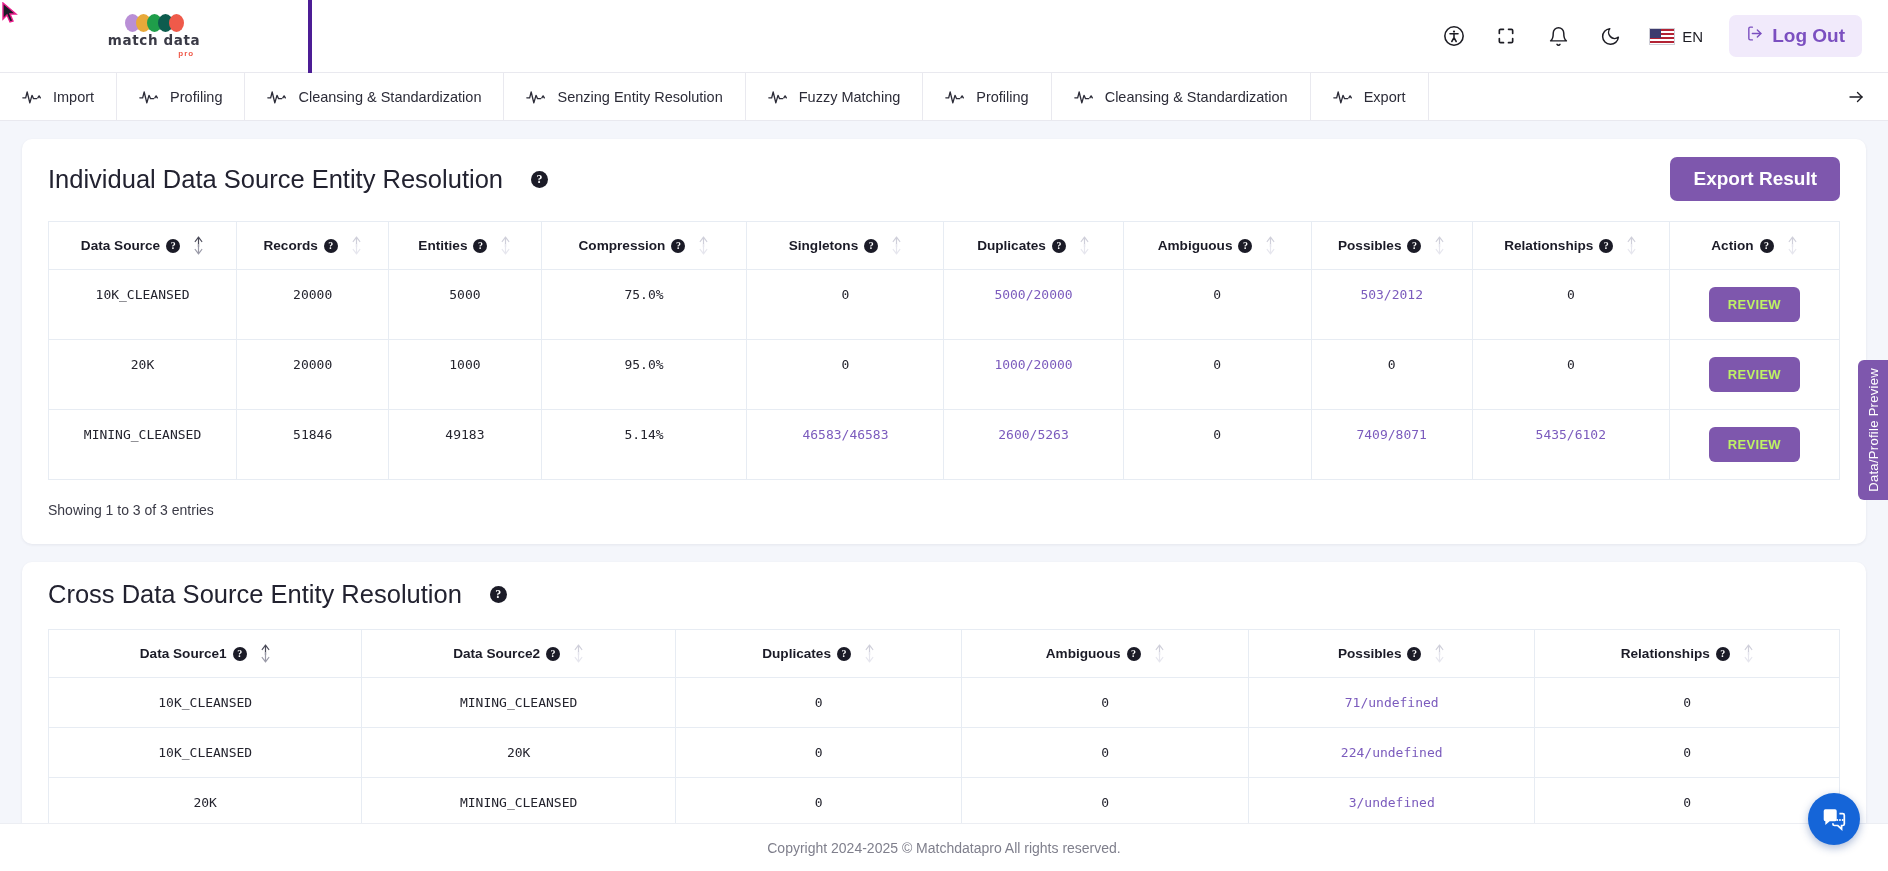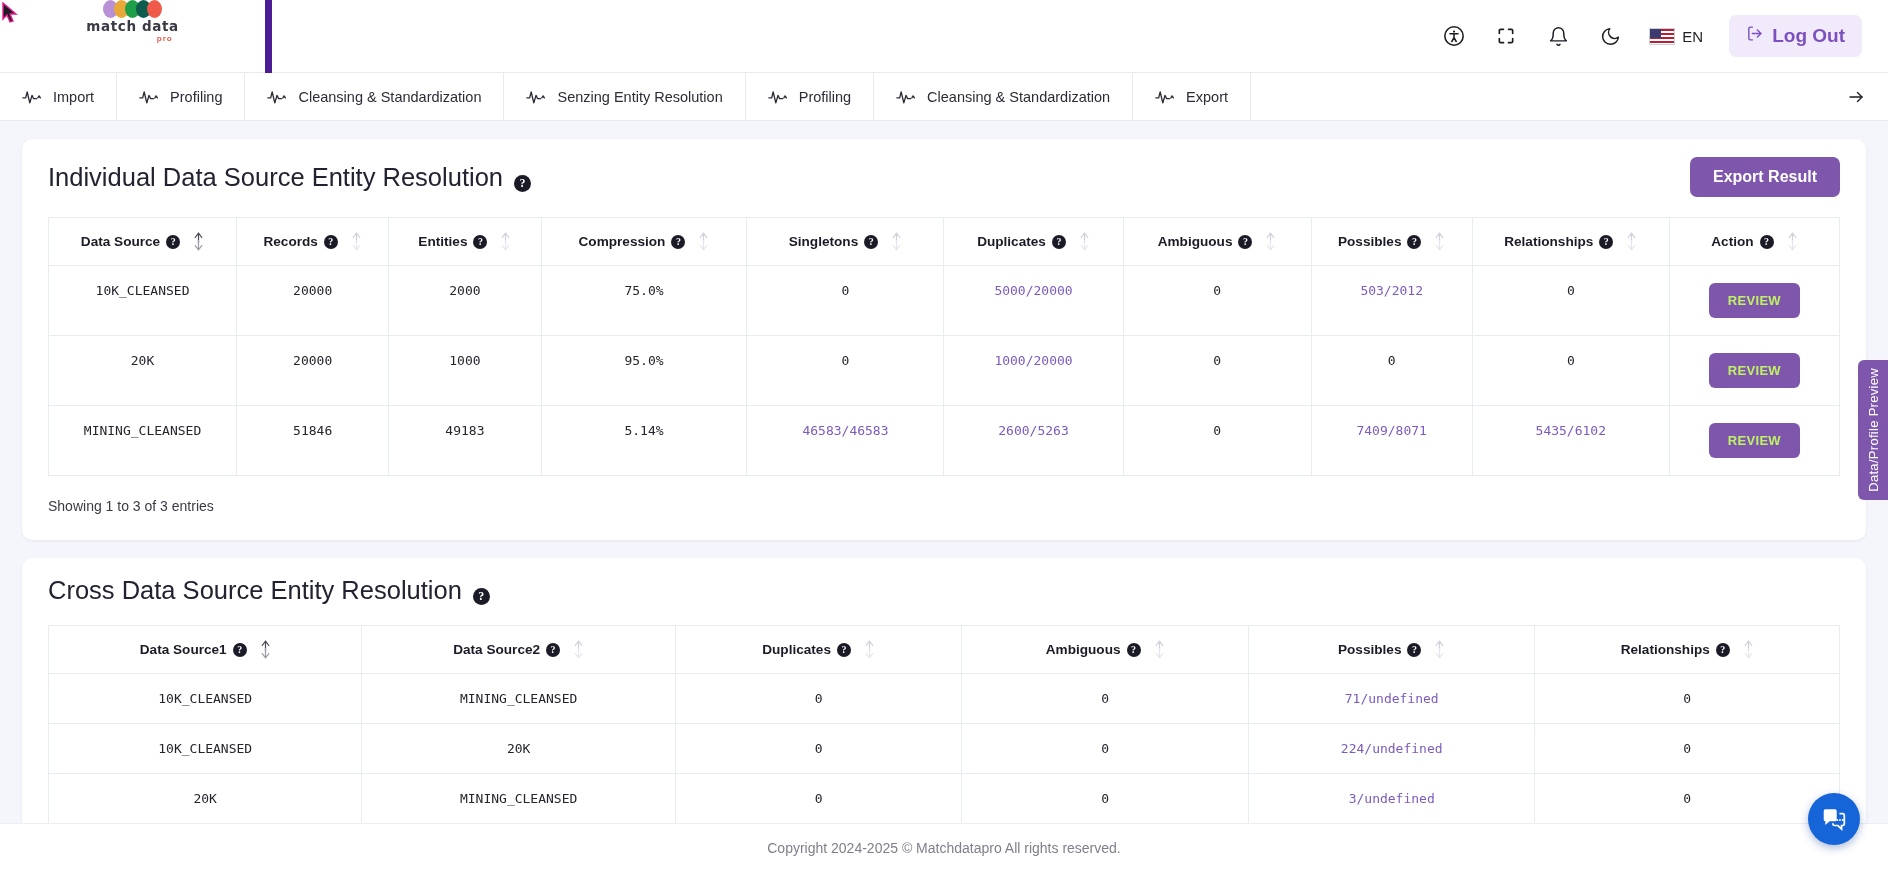--- a/index.html
+++ b/index.html
@@ -12,23 +12,23 @@
   body { position: relative; }
 
   
   .topbar {
     position: absolute; top: 0; left: 0; width: 1888px; height: 73px;
     background: #ffffff;
     display: flex; align-items: center;
     border-bottom: 1px solid #e9e9ef;
   }
   .logo-zone {
-    width: 272px; height: 73px;
-    display: flex; justify-content: center;
-    border-right: 7px solid #4c1d95;
+    width: 312px; height: 73px;
+    display: flex; align-items: center; justify-content: center;
+    border-right: 4px solid #4c1d95;
   }
   .logo { display: flex; flex-direction: column; align-items: center; }
   .logo-dots { display: flex; align-items: center; height: 18px; margin-bottom: 2px; }
   .logo-dots span {
     width: 15px; height: 18px; border-radius: 50%;
     display: block; margin-right: -4px;
   }
   .ld1 { background: #b98fd6; }
   .ld2 { background: #e8a93a; }
   .ld3 { background: #1f9e4a; }
@@ -98,32 +98,32 @@
   }
   .card {
     background: #ffffff; border-radius: 10px;
     margin: 18px 22px 0 22px;
     padding: 18px 26px 26px 26px;
     box-shadow: 0 1px 3px rgba(30,30,60,.07);
   }
   .card-head { display: flex; align-items: center; justify-content: space-between; margin-bottom: 20px; }
   .card-title {
     font-size: 25.5px; color: #222230; font-weight: 400;
-    display: flex; align-items: flex-end; gap: 11px;
+    display: flex; align-items: center; gap: 28px;
   }
   .help {
     width: 17px; height: 17px; border-radius: 50%;
     background: #1b1b27; color: #ffffff;
     font-size: 12px; font-weight: 700; line-height: 17px; text-align: center;
     display: inline-block; cursor: pointer; font-family: "Liberation Serif", serif;
   }
   .help.sm { width: 14px; height: 14px; font-size: 10px; line-height: 14px; }
   .btn-export {
     background: #7e57ad; color: #ffffff; border: none; border-radius: 7px;
-    padding: 11px 23px; font-size: 16px; font-weight: 700; cursor: pointer;
+    padding: 11px 23px; font-size: 19px; font-weight: 700; cursor: pointer;
     font-family: "Liberation Sans", sans-serif;
   }
 
   
   table { width: 100%; border-collapse: collapse; table-layout: fixed; }
   thead th {
     background: #ffffff;
     border: 1px solid #e7ecf3;
     padding: 14px 6px;
     font-size: 13.6px; font-weight: 700; color: #1b1b27;
@@ -291,20 +291,29 @@
       <span>Cleansing &amp; Standardization</span>
     </div>
     <div class="navitem">
       <span class="pulse">
         <svg width="20" height="16" viewBox="0 0 24 18" fill="none" stroke="currentColor" stroke-width="1.6" stroke-linecap="round" stroke-linejoin="round">
           <path d="M1 10h3.4l1.8-7 3.2 13 2.6-9 1.9 4h3.6"></path>
           <path d="M19 10l1.5-2.4L22 10"></path>
         </svg>
       </span>
       <span>Senzing Entity Resolution</span>
+    </div>
+    <div class="navitem">
+      <span class="pulse">
+        <svg width="20" height="16" viewBox="0 0 24 18" fill="none" stroke="currentColor" stroke-width="1.6" stroke-linecap="round" stroke-linejoin="round">
+          <path d="M1 10h3.4l1.8-7 3.2 13 2.6-9 1.9 4h3.6"></path>
+          <path d="M19 10l1.5-2.4L22 10"></path>
+        </svg>
+      </span>
+      <span>Fuzzy Matching</span>
     </div>
     <div class="navitem">
       <span class="pulse">
         <svg width="20" height="16" viewBox="0 0 24 18" fill="none" stroke="currentColor" stroke-width="1.6" stroke-linecap="round" stroke-linejoin="round">
           <path d="M1 10h3.4l1.8-7 3.2 13 2.6-9 1.9 4h3.6"></path>
           <path d="M19 10l1.5-2.4L22 10"></path>
         </svg>
       </span>
       <span>Profiling</span>
     </div>
@@ -498,21 +507,21 @@
                   </svg>
                 </span>
               </span>
             </th>
           </tr>
       </thead>
       <tbody id="ind-body">
           <tr>
             <td><span class="">10K_CLEANSED</span></td>
             <td><span class="">20000</span></td>
-            <td><span class="">2000</span></td>
+            <td><span class="">5000</span></td>
             <td><span class="">75.0%</span></td>
             <td><span class="">0</span></td>
             <td><span class="lnk">5000/20000</span></td>
             <td><span class="">0</span></td>
             <td><span class="lnk">503/2012</span></td>
             <td><span class="">0</span></td>
             <td class="center-v"><button class="btn-review">REVIEW</button></td>
           </tr>
           <tr>
             <td><span class="">20K</span></td>

